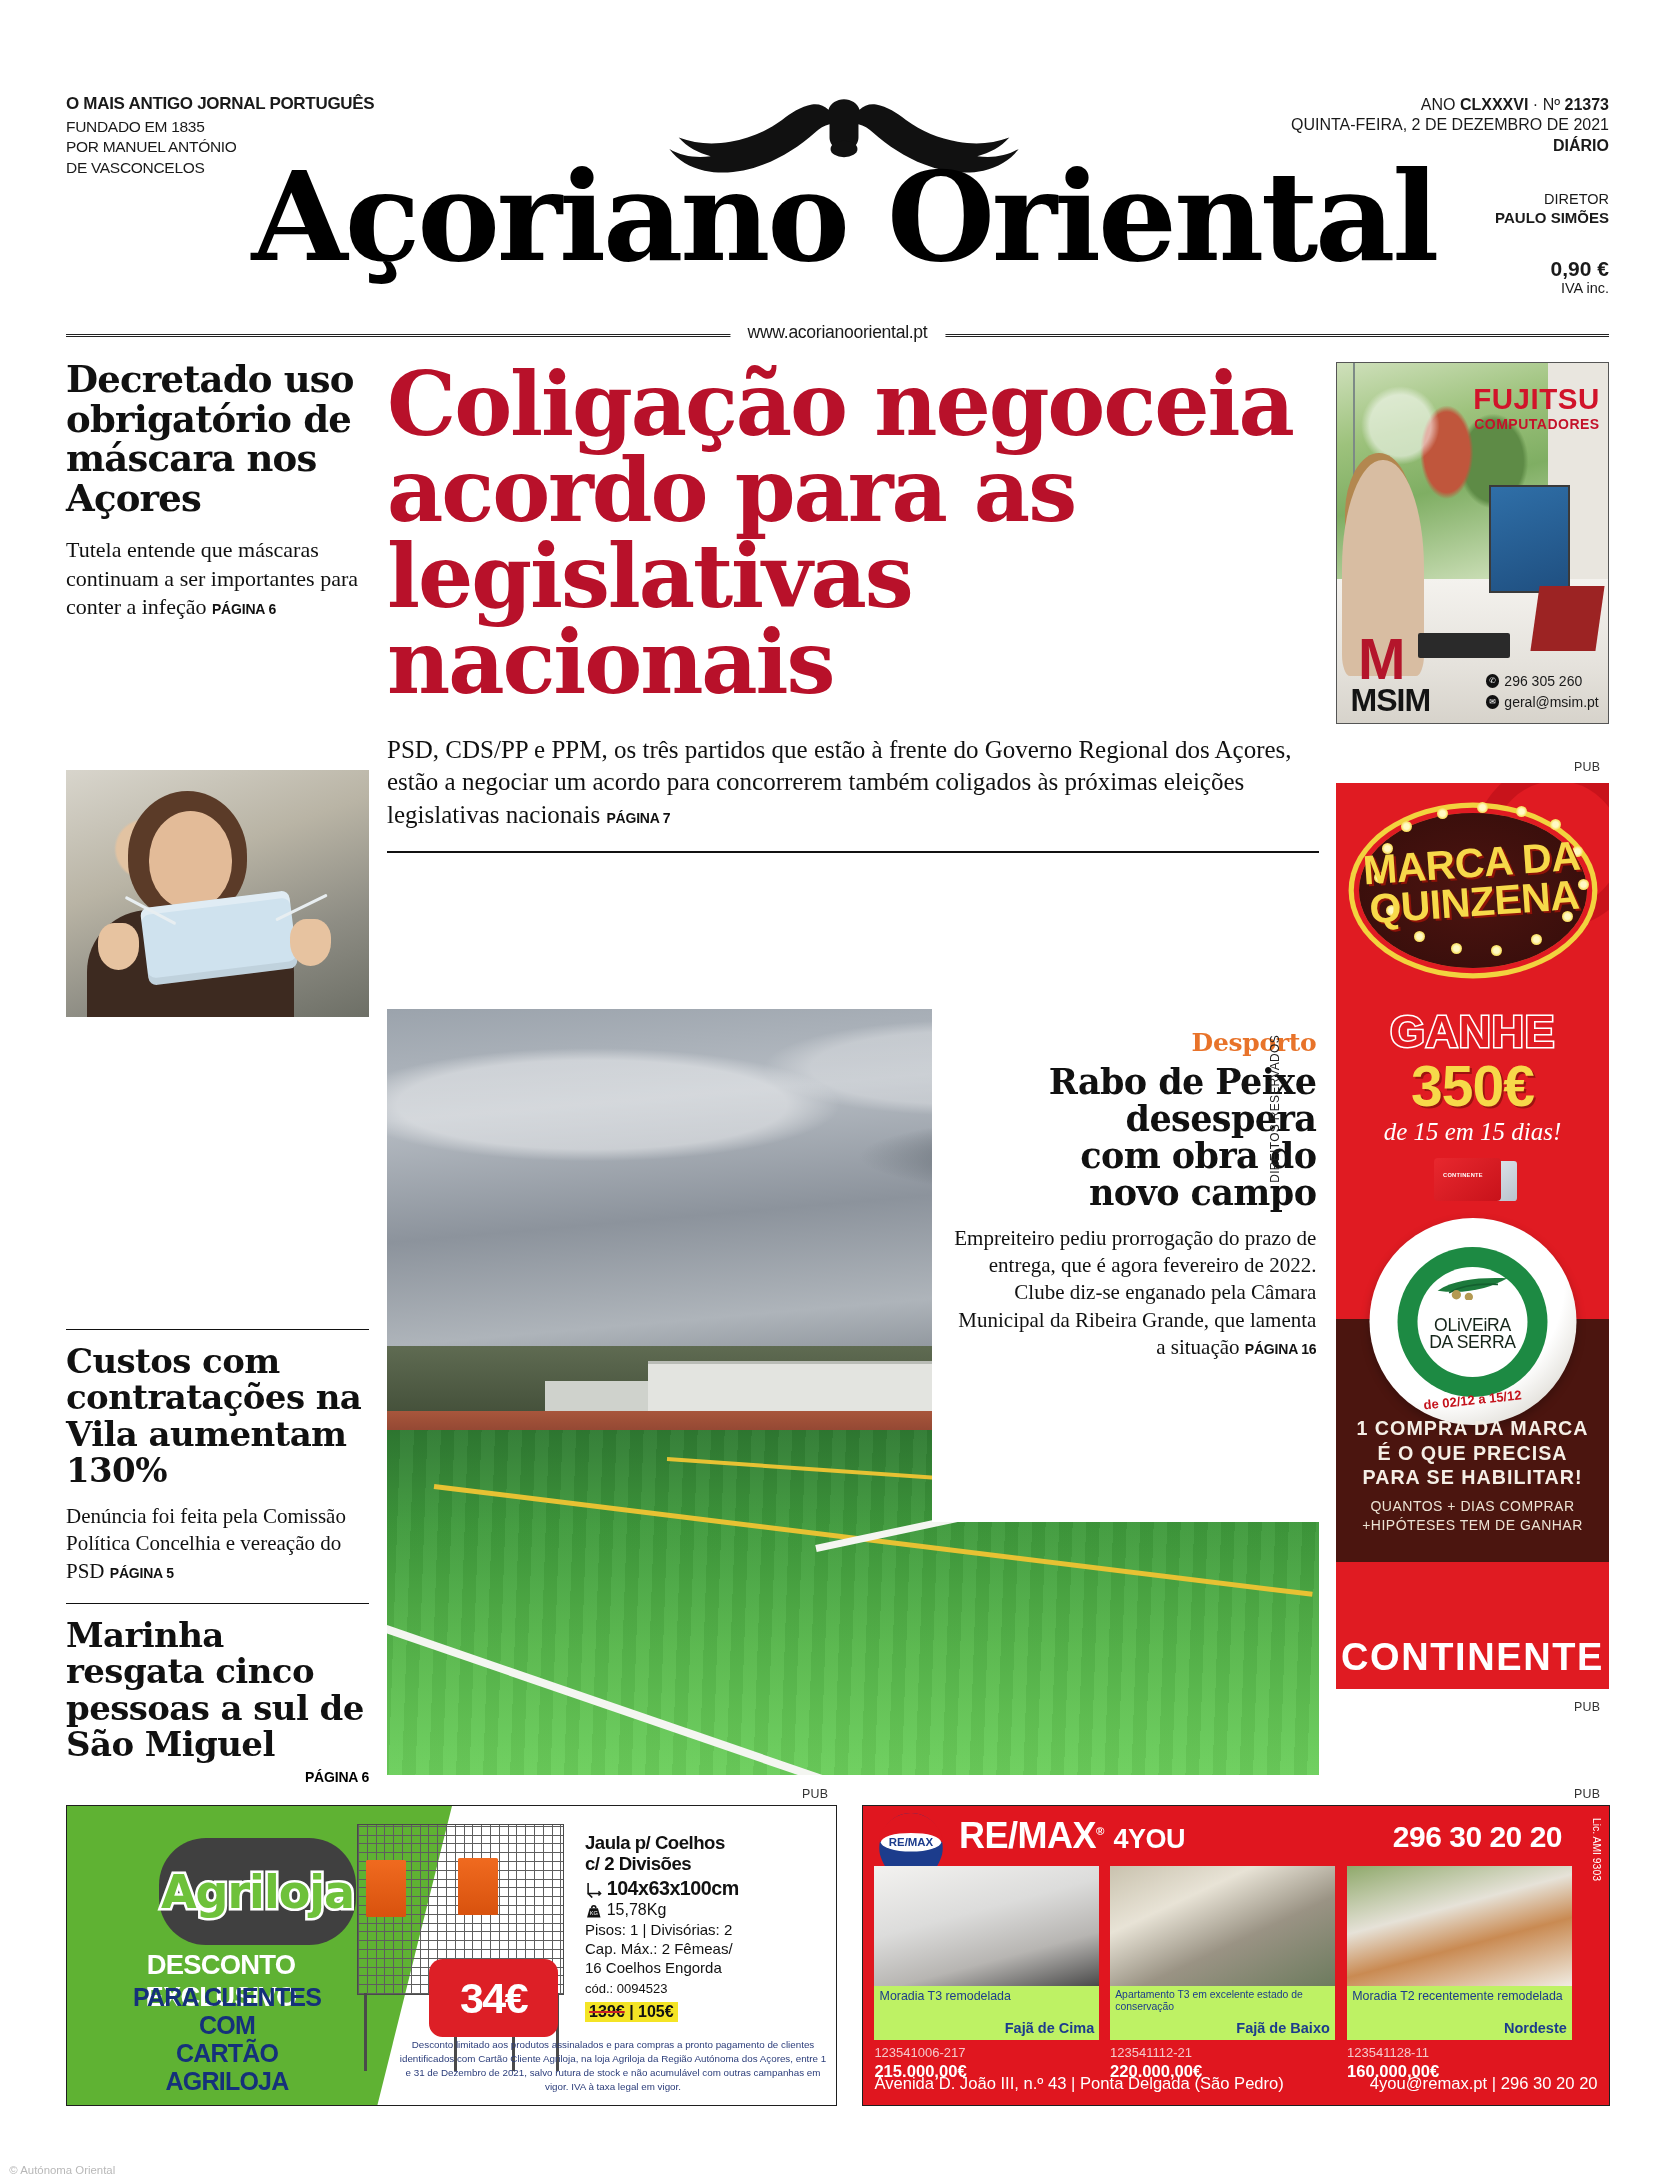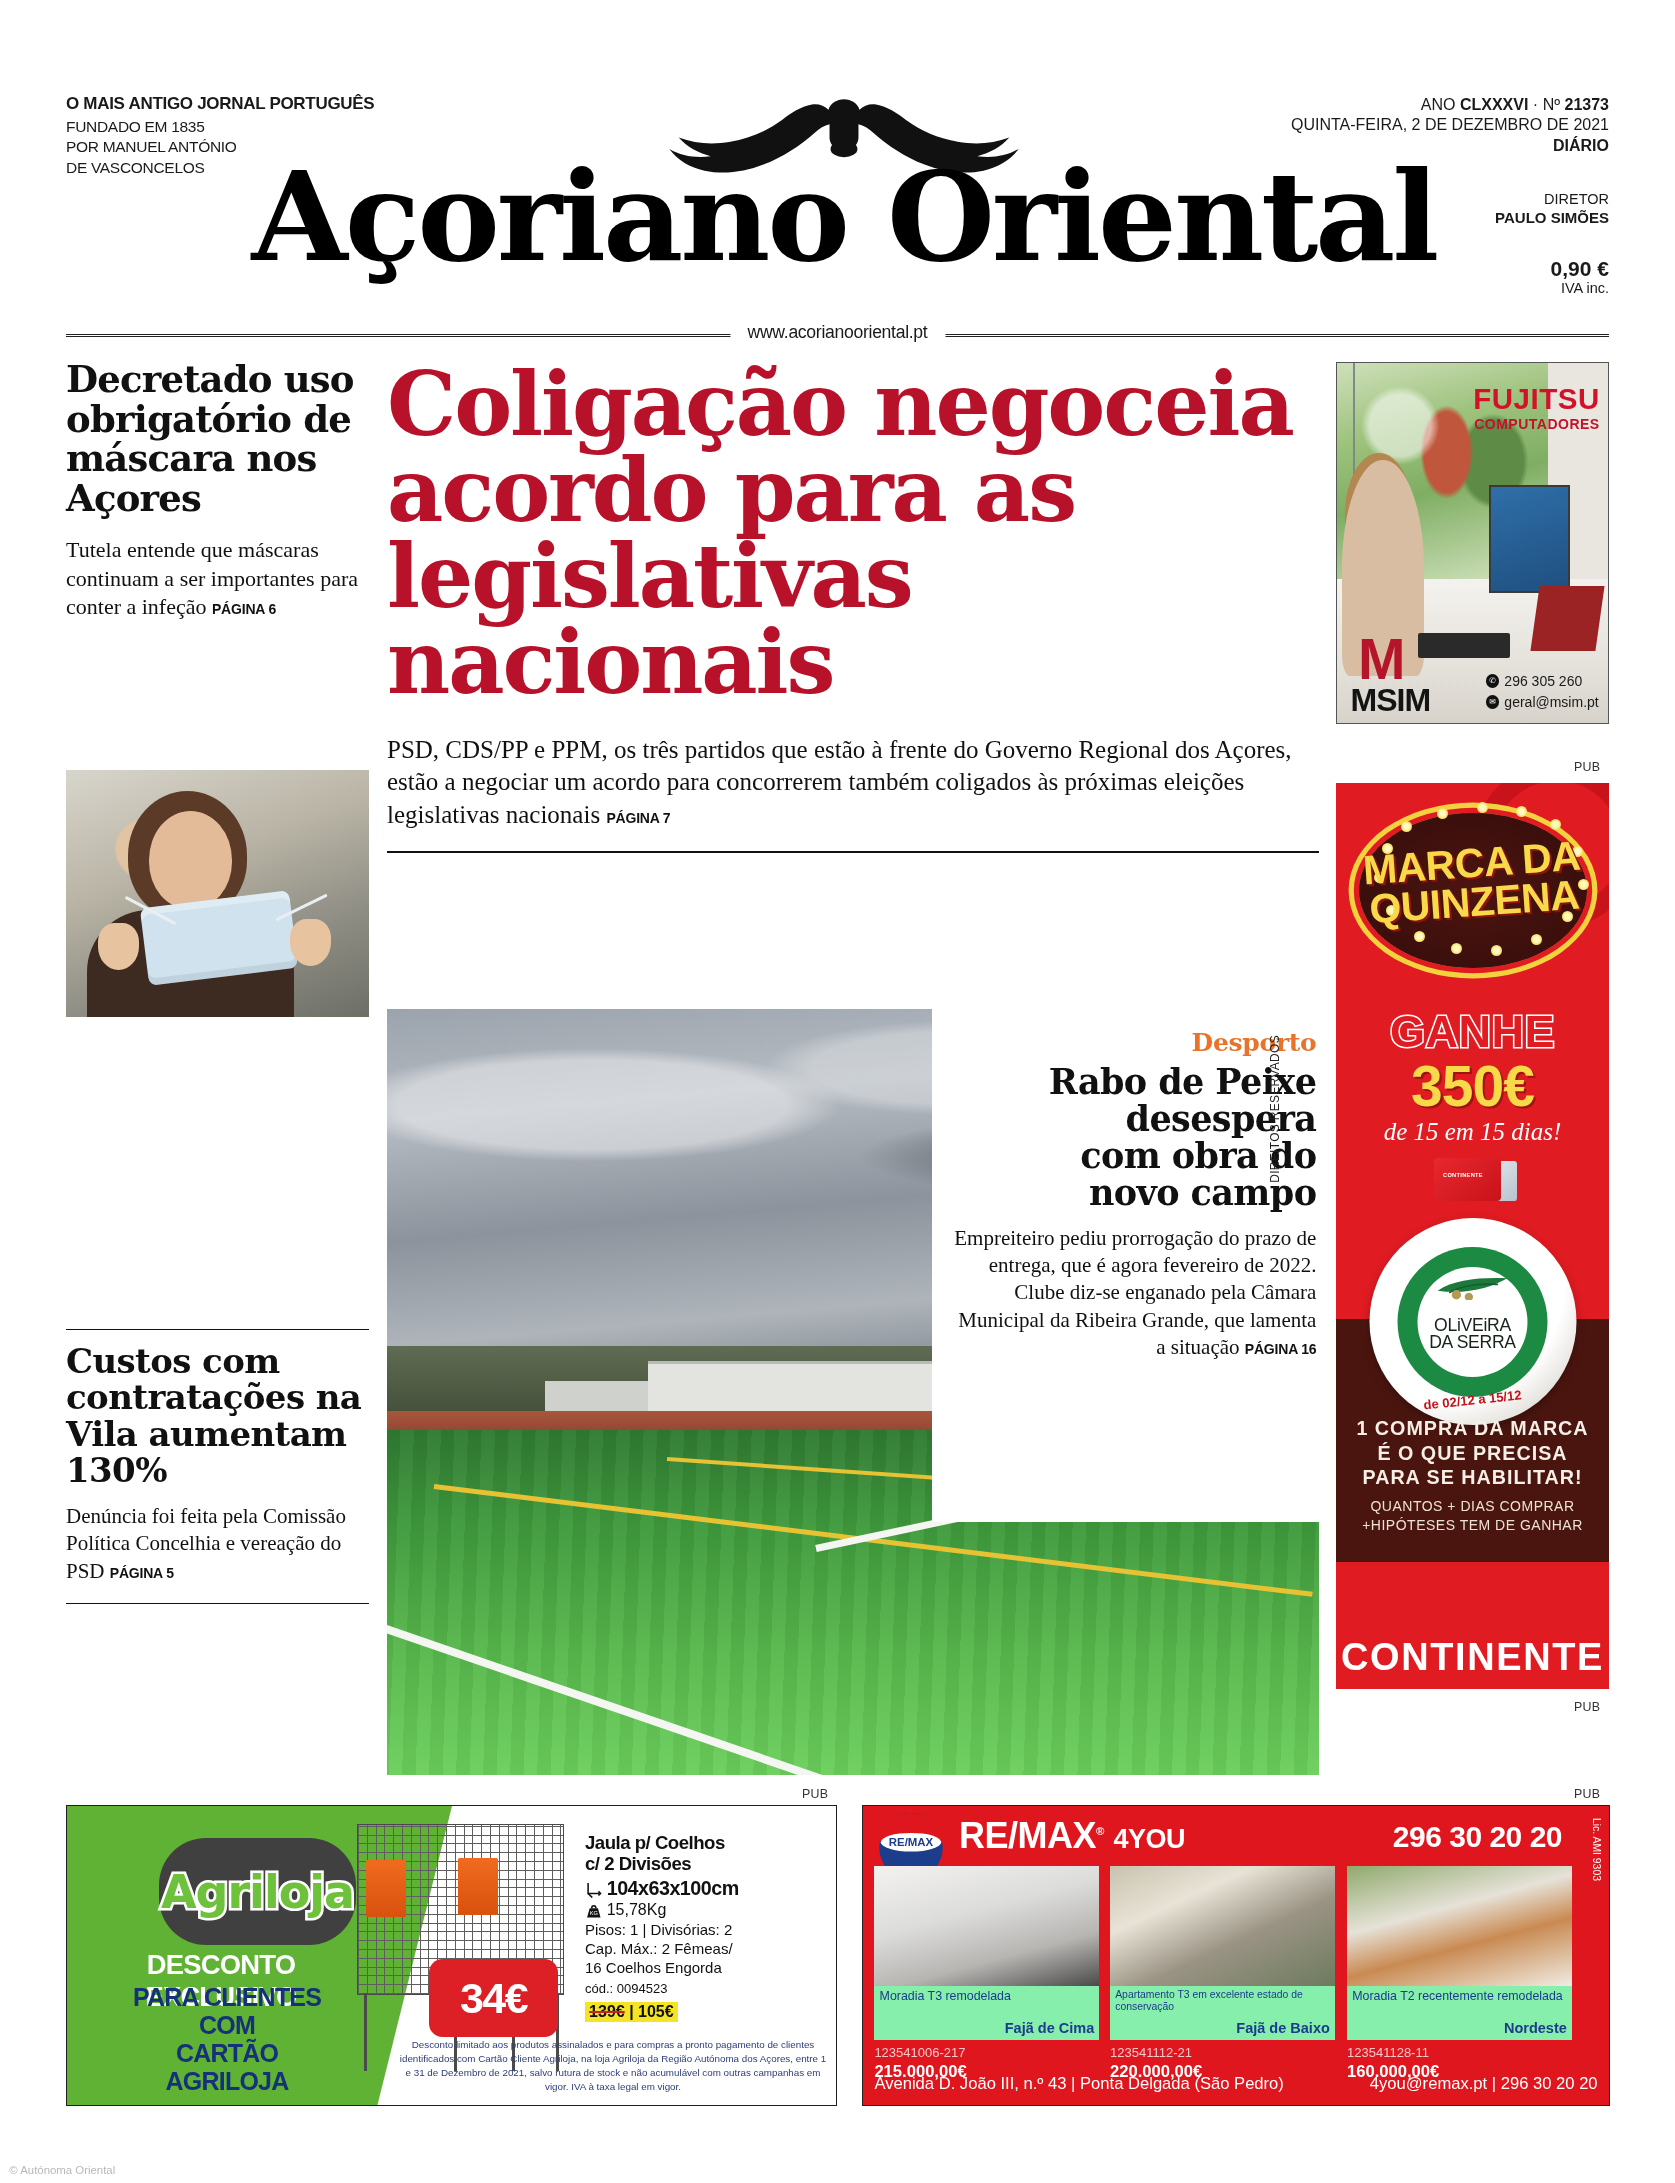--- a/index.html
+++ b/index.html
@@ -872,21 +872,21 @@
   }
   .prop .ph2 {
     height: 100%;
     background: linear-gradient(155deg, #c9c2ae 0%, #e8e3d6 30%, #9a9384 60%, #6d7b5e 100%);
   }
   .prop .ph3 {
     height: 100%;
     background: linear-gradient(165deg, #8fa96b 0%, #e6e2d8 38%, #c98a52 62%, #f0ece2 100%);
   }
   .prop .caption {
-    background: #86efac;
+    background: #bef264;
     padding: 3.1px 5.2px 4.1px 5.2px;
     height: 54px;
     position: relative;
   }
   .prop .capdesc {
     font-family: "Liberation Sans", sans-serif;
     font-size: 12.4px;
     color: #1c3c8c;
     line-height: 1.15;
   }
@@ -1011,20 +1011,24 @@
     <div style="height:247px;"></div>
     <div class="divider"></div>
     <div>
       <div class="hl2">Custos com contratações na Vila aumentam 130%</div>
       <div class="sub2">
         <span>Denúncia foi feita pela Comissão Política Concelhia e vereação do PSD</span>
         <span class="pag">PÁGINA 5</span>
       </div>
     </div>
     <div class="divider"></div>
+    <div>
+      <div class="hl3">Marinha resgata cinco pessoas a sul de São Miguel</div>
+      <div class="pag pag-right">PÁGINA 6</div>
+    </div>
   </div>
 
   <div class="col-center">
     <div class="main-hl">Coligação negoceia acordo para as legislativas nacionais</div>
     <div class="main-standfirst">
       <span>PSD, CDS/PP e PPM, os três partidos que estão à frente do Governo Regional dos Açores, estão a negociar um acordo para concorrerem também coligados às próximas eleições legislativas nacionais</span>
       <span class="pag">PÁGINA 7</span>
     </div>
     <div class="center-rule"></div>
   </div>

